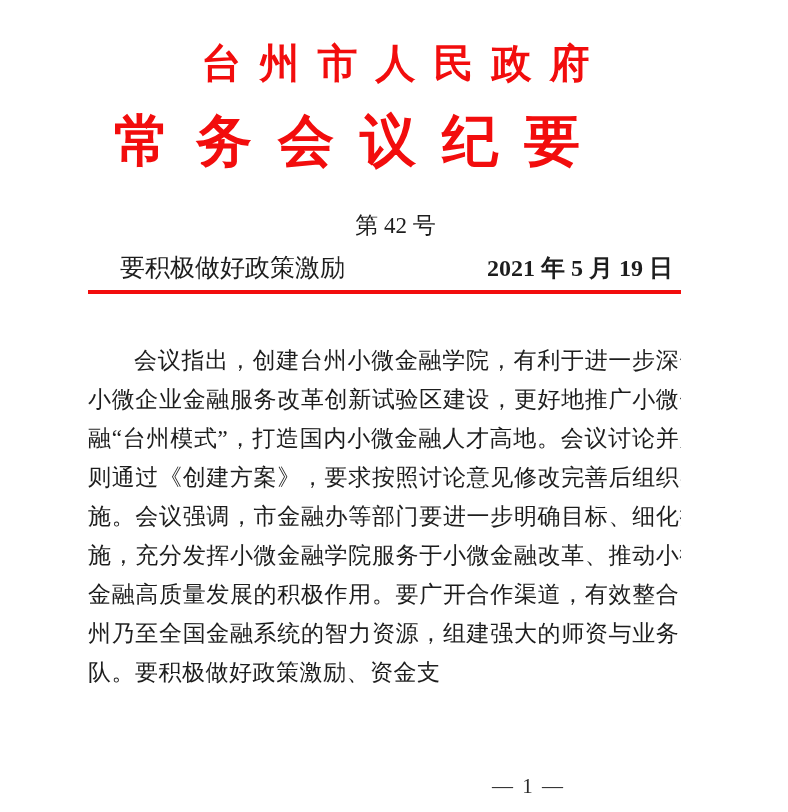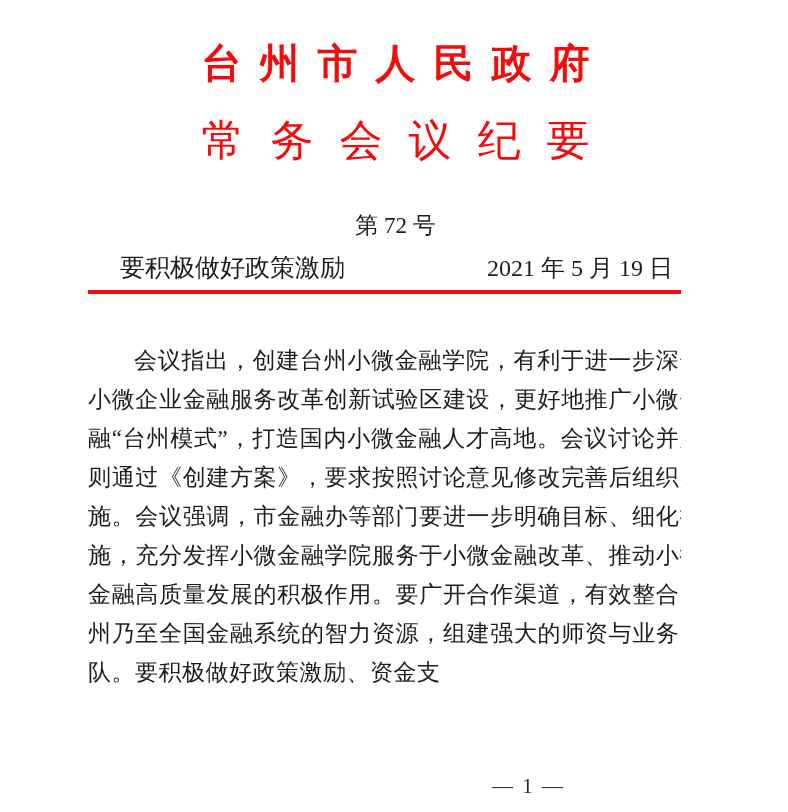--- a/index.html
+++ b/index.html
@@ -34,45 +34,45 @@
     line-height: 48px;
     font-weight: bold;
     color: #f20d0d;
     text-align: center;
     letter-spacing: 18px;
     padding-left: 18px;
     white-space: nowrap;
   }
   .title2 {
     margin: 18px 0 0 0;
-    font-size: 43px;
+    font-size: 56px;
     line-height: 70px;
-    font-weight: normal;
+    font-weight: bold;
     color: #f20d0d;
-    text-align: center;
+    text-align: left;
     letter-spacing: 26px;
     padding-left: 26px;
     white-space: nowrap;
   }
   .doc-no {
     margin-top: 36px;
     font-size: 23px;
     line-height: 28px;
     text-align: center;
   }
   .meta {
     margin-top: 14px;
     font-size: 24px;
     line-height: 28px;
     display: flex;
     justify-content: space-between;
     align-items: baseline;
   }
   .meta .issuer { padding-left: 32px; font-size: 25px; }
-  .meta .date   { padding-right: 30px; }
+  .meta .date   { padding-right: 30px; font-weight: bold; }
   .rule {
     margin-top: 8px;
     height: 4px;
     background: #f20d0d;
   }
   .body-text {
     margin-top: 47px;
     font-size: 23px;
     line-height: 39px;
     letter-spacing: 0.5px;
@@ -98,21 +98,21 @@
 <div class="page">
 
   <div class="scan-edge"></div>
 
   <div class="content">
 
     <header>
       <h1 class="title1">台州市人民政府</h1>
       <h1 class="title2">常务会议纪要</h1>
 
-      <div class="doc-no">第 72 号</div>
+      <div class="doc-no">第 42 号</div>
 
       <div class="meta">
         <span class="issuer">要积极做好政策激励</span>
         <span class="date">2021 年 5 月 19 日</span>
       </div>
 
       <div class="rule"></div>
     </header>
 
     <main class="body-text">

